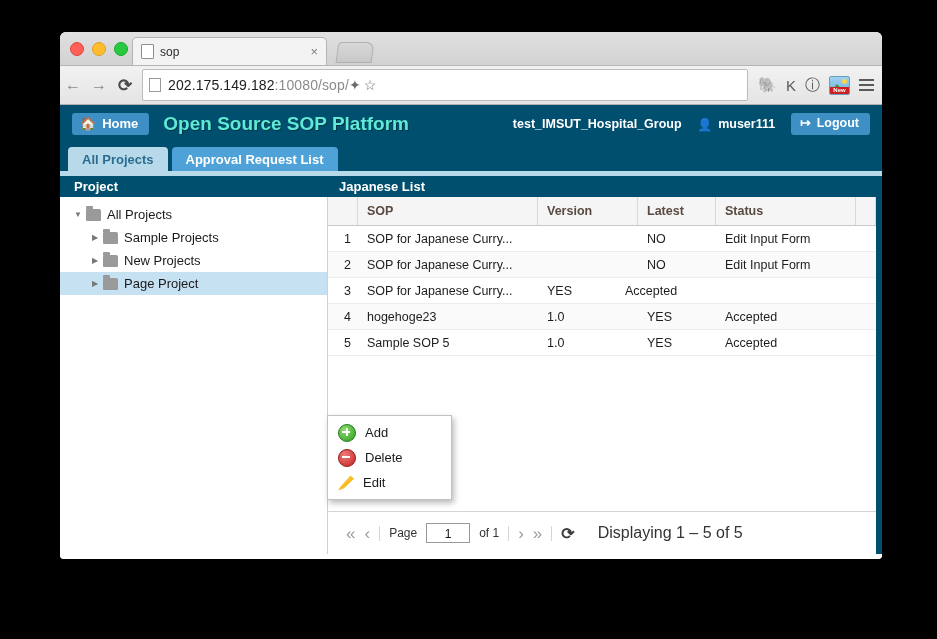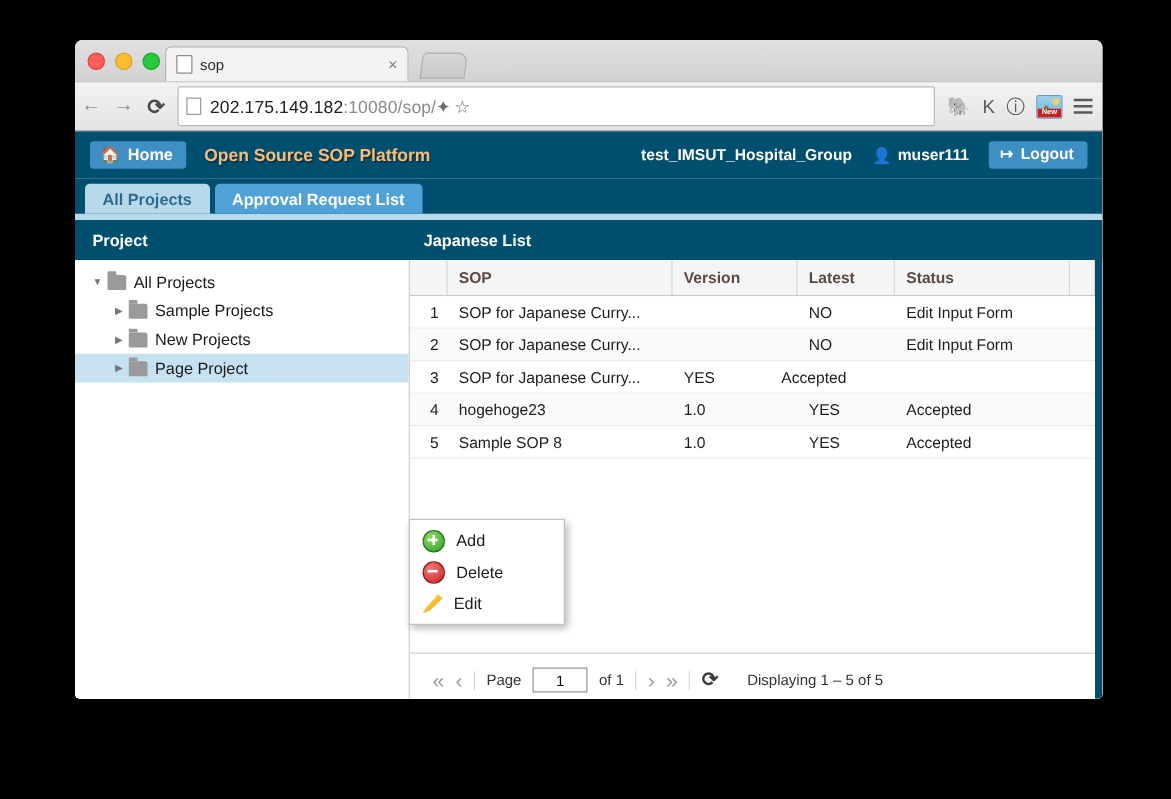--- a/index.html
+++ b/index.html
@@ -156,22 +156,22 @@
     background: #3e8fc4;
     color: #fff;
     font-size: 13px; font-weight: bold;
     padding: 4px 11px 5px 8px;
     border-radius: 3px;
     display: flex; align-items: center; gap: 6px;
     line-height: 1;
   }
   #home-icon { font-size: 13px; }
   #app-title {
-    color: #fdba74;
-    font-size: 14px; font-weight: bold;
+    color: #5eead4;
+    font-size: 19px; font-weight: bold;
     margin-left: 14px;
     text-shadow: 1px 1px 0 rgba(0,0,0,0.35);
   }
   #header-right {
     margin-left: auto;
     display: flex; align-items: center; gap: 16px;
   }
   #group-name { color: #fff; font-size: 12.5px; font-weight: bold; }
   #user-block { color: #fff; font-size: 12.5px; font-weight: bold; display: flex; align-items: center; gap: 5px; }
   #logout-button {
@@ -194,21 +194,21 @@
     font-size: 13px; font-weight: bold;
     padding: 6px 14px 5px 14px;
     border-radius: 4px 4px 0 0;
     line-height: 1;
   }
   .nav-tab.active { background: #b8d9ea; color: #2b6d91; }
   .nav-tab.inactive { background: #4ea2d8; color: #fff; margin-left: 4px; }
 
   
   #section-bar {
-    height: 32px;
+    height: 21px;
     background: #004f6e;
     display: flex; align-items: center;
   }
   #project-heading {
     width: 267px;
     color: #fff; font-size: 13px; font-weight: bold;
     padding-left: 14px; box-sizing: border-box;
   }
   #template-heading {
     color: #fff; font-size: 13px; font-weight: bold;
@@ -315,21 +315,21 @@
   #page-input {
     width: 44px; height: 20px;
     border: 1px solid #999;
     background: #fff;
     font-size: 12px; color: #111;
     text-align: center;
     line-height: 20px;
     box-sizing: border-box;
   }
   .pg-refresh { font-size: 16px; color: #3c3c3c; font-weight: bold; }
-  #pager-status { font-size: 12px; color: #333; margin-left: 14px; }
+  #pager-status { font-size: 16px; color: #333; margin-left: 14px; }
 
   
   #context-menu {
     position: absolute;
     left: 267px; top: 310px;
     width: 123px;
     background: #fff;
     border: 1px solid #c2c2c2;
     box-shadow: 2px 3px 6px rgba(0,0,0,0.28);
     padding: 4px 0;
@@ -510,21 +510,21 @@
           <div class="grid-row alt">
             <div class="cell col-num">4</div>
             <div class="cell col-sop">hogehoge23</div>
             <div class="cell col-ver">1.0</div>
             <div class="cell col-lat">YES</div>
             <div class="cell col-sta">Accepted</div>
             <div class="cell col-tail"></div>
           </div>
           <div class="grid-row">
             <div class="cell col-num">5</div>
-            <div class="cell col-sop">Sample SOP 8</div>
+            <div class="cell col-sop">Sample SOP 5</div>
             <div class="cell col-ver">1.0</div>
             <div class="cell col-lat">YES</div>
             <div class="cell col-sta">Accepted</div>
             <div class="cell col-tail"></div>
           </div>
         </div>
         <div id="grid-pager">
           <span class="pg-btn">«</span>
           <span class="pg-btn">‹</span>
           <span class="pg-sep"></span>

